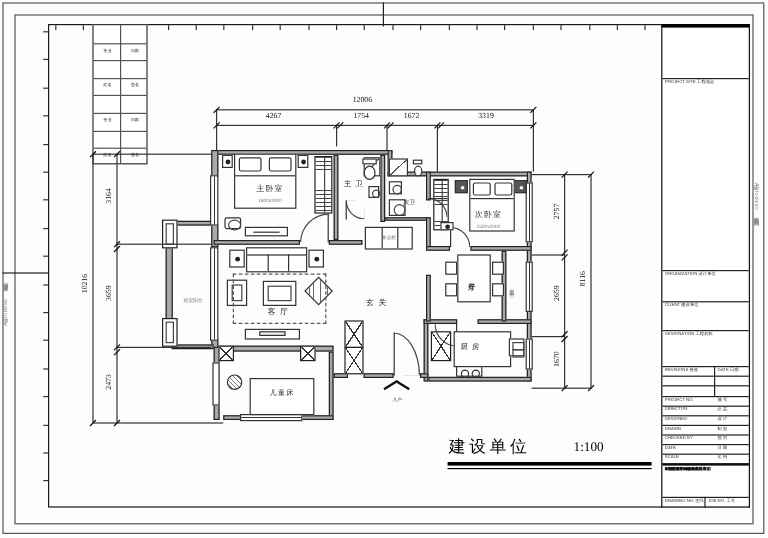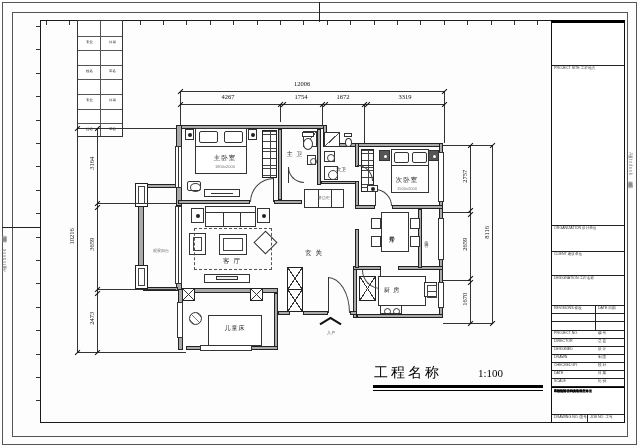--- a/index.html
+++ b/index.html
@@ -363,21 +363,21 @@
   <div class="dim" style="left:385px;top:94px;width:40px;">3319</div>
   <div class="dim rot" style="left:52px;top:233px;width:40px;">10216</div>
   <div class="dim rot" style="left:72px;top:160px;width:40px;">3164</div>
   <div class="dim rot" style="left:72px;top:241px;width:40px;">3659</div>
   <div class="dim rot" style="left:72px;top:315px;width:40px;">2473</div>
   <div class="dim rot" style="left:467px;top:229px;width:40px;">8116</div>
   <div class="dim rot" style="left:445px;top:173px;width:40px;">2757</div>
   <div class="dim rot" style="left:445px;top:241px;width:40px;">2659</div>
   <div class="dim rot" style="left:445px;top:296px;width:40px;">1670</div>
 
-  <div id="ptitle">工程名称</div>
+  <div id="ptitle">建设单位</div>
   <div id="pscale">1:100</div>
   <div class="abs" style="left:373px;top:385px;width:170px;height:2.5px;background:#000;"></div>
   <div class="abs" style="left:373px;top:389.5px;width:170px;height:0.8px;background:#000;"></div>
 
   <div id="tb">
     <div class="row" style="top:42px;"></div>
     <div class="lbl" style="left:2px;top:44px;">PROJECT SITE 工程地点</div>
     <div class="row" style="top:202px;"></div>
     <div class="lbl" style="left:2px;top:204px;">ORGANIZATION 设计单位</div>
     <div class="row" style="top:228px;"></div>

